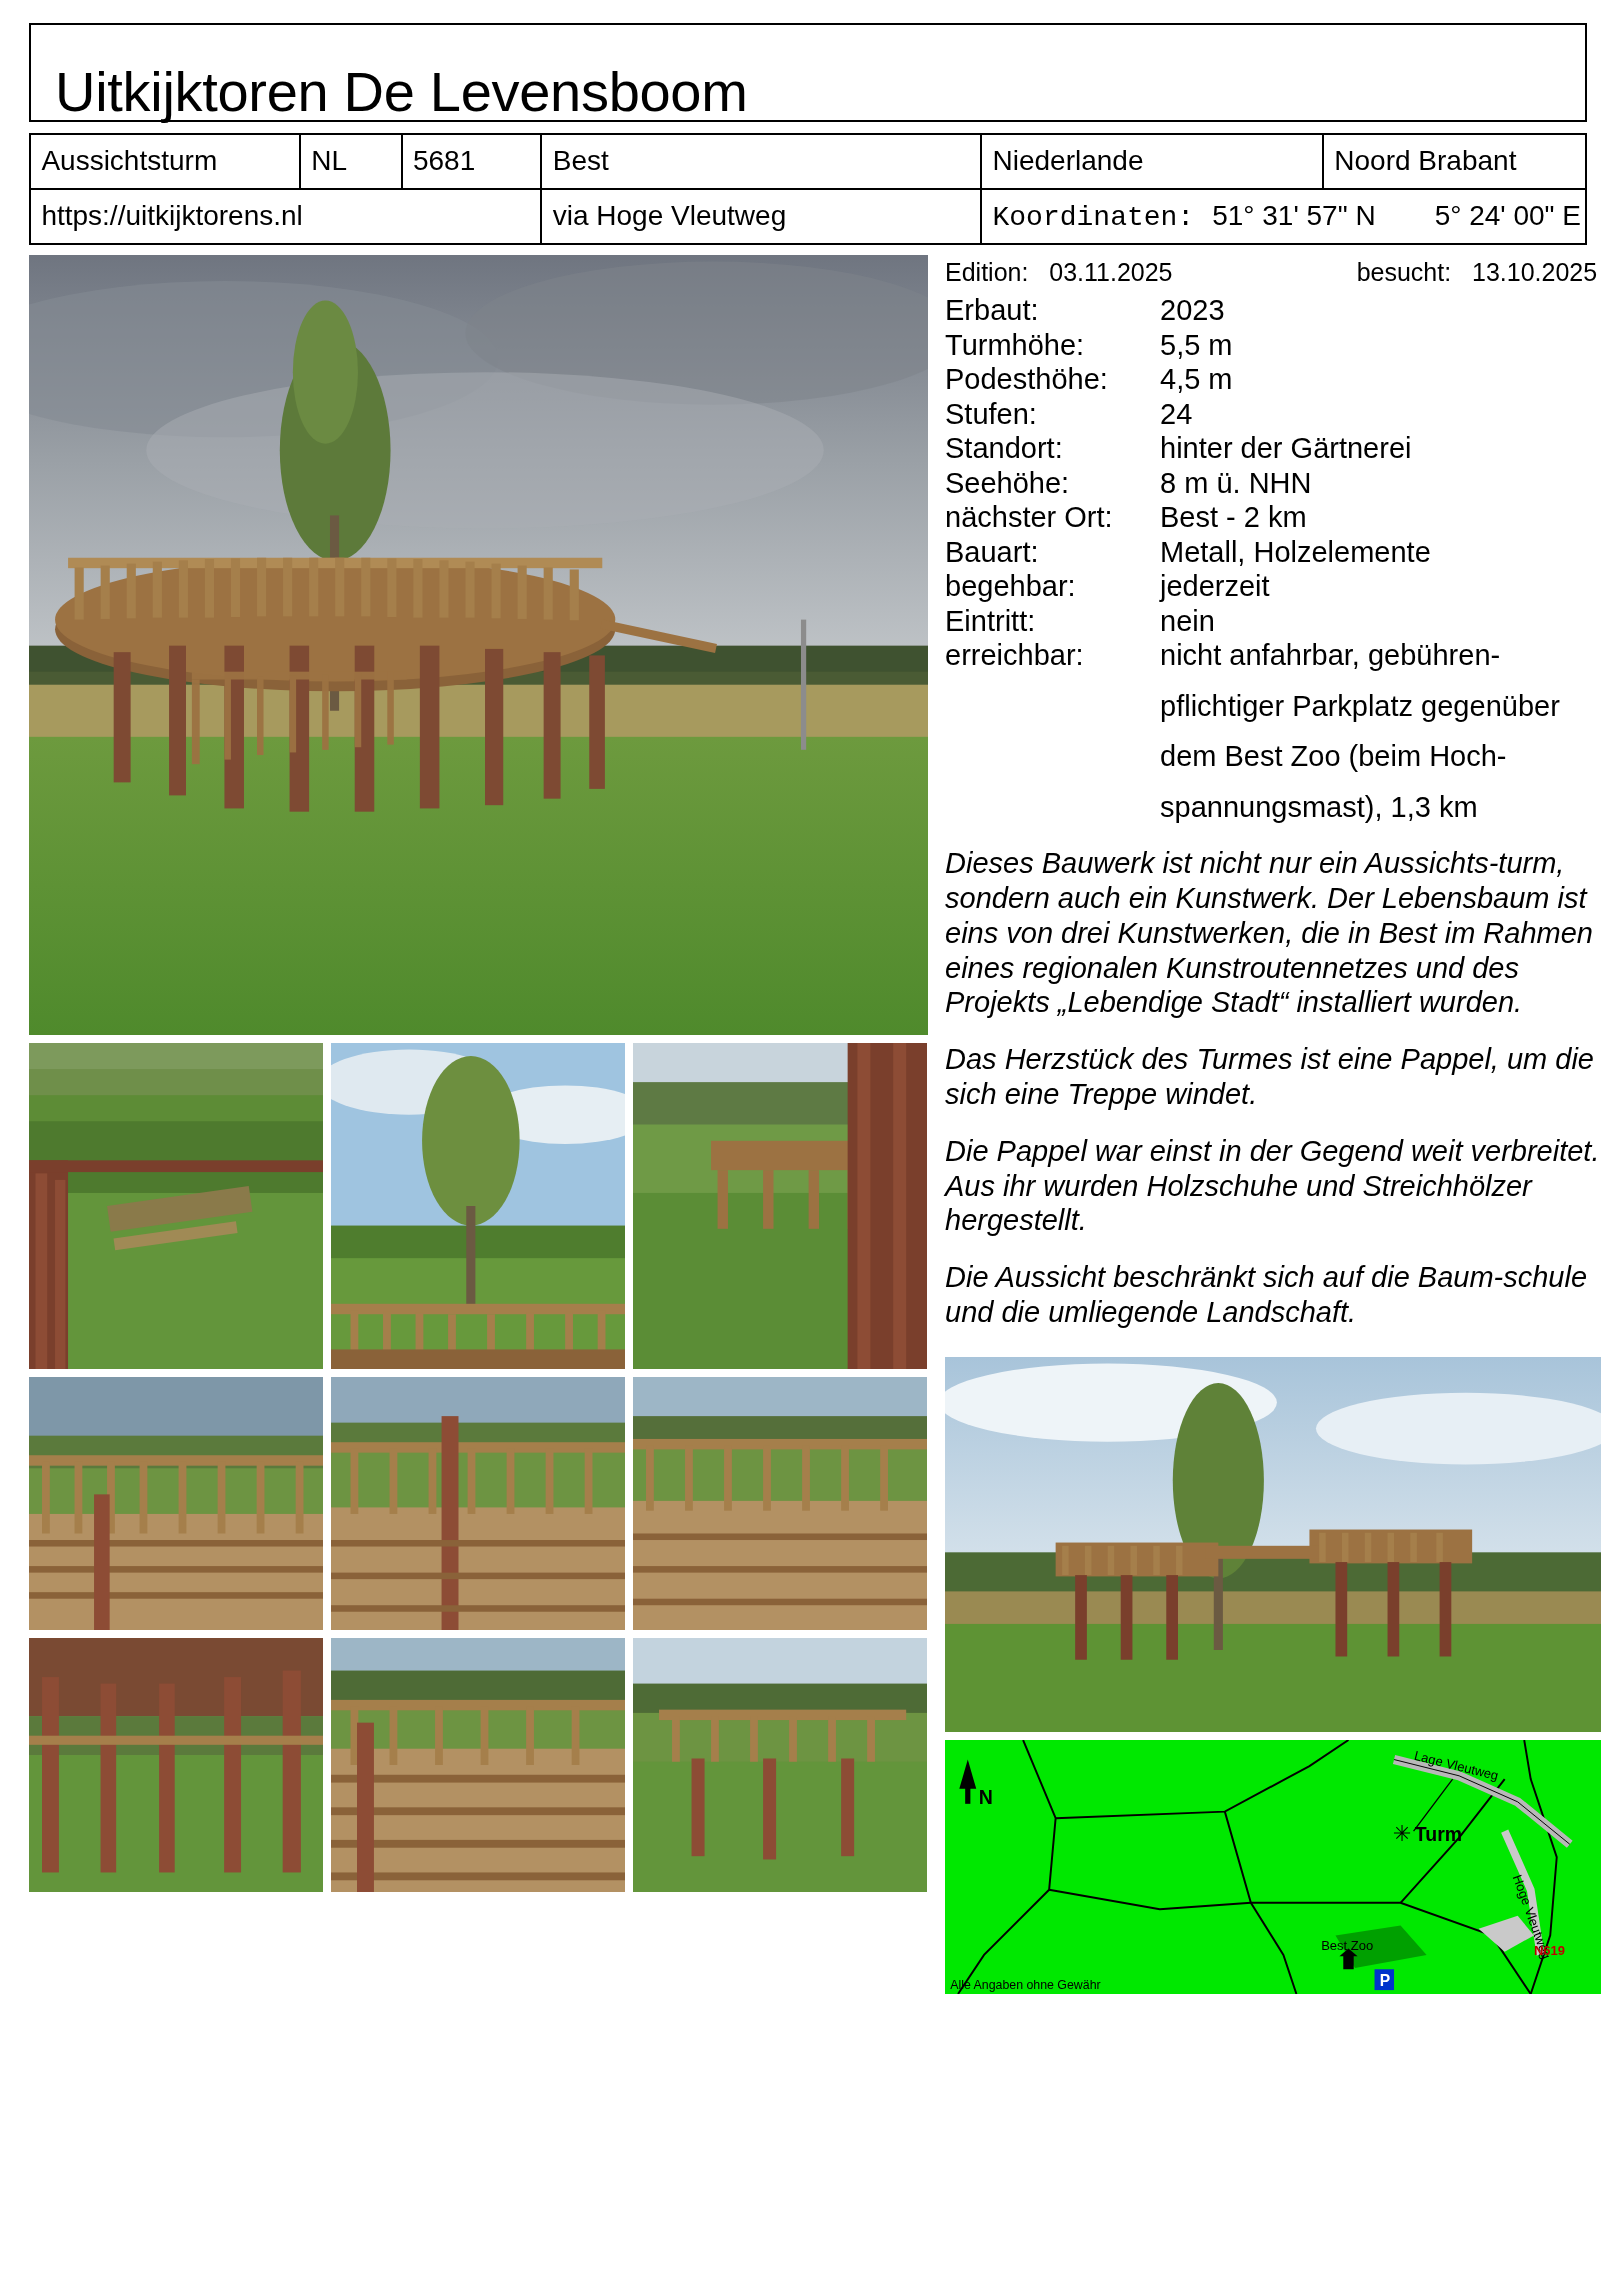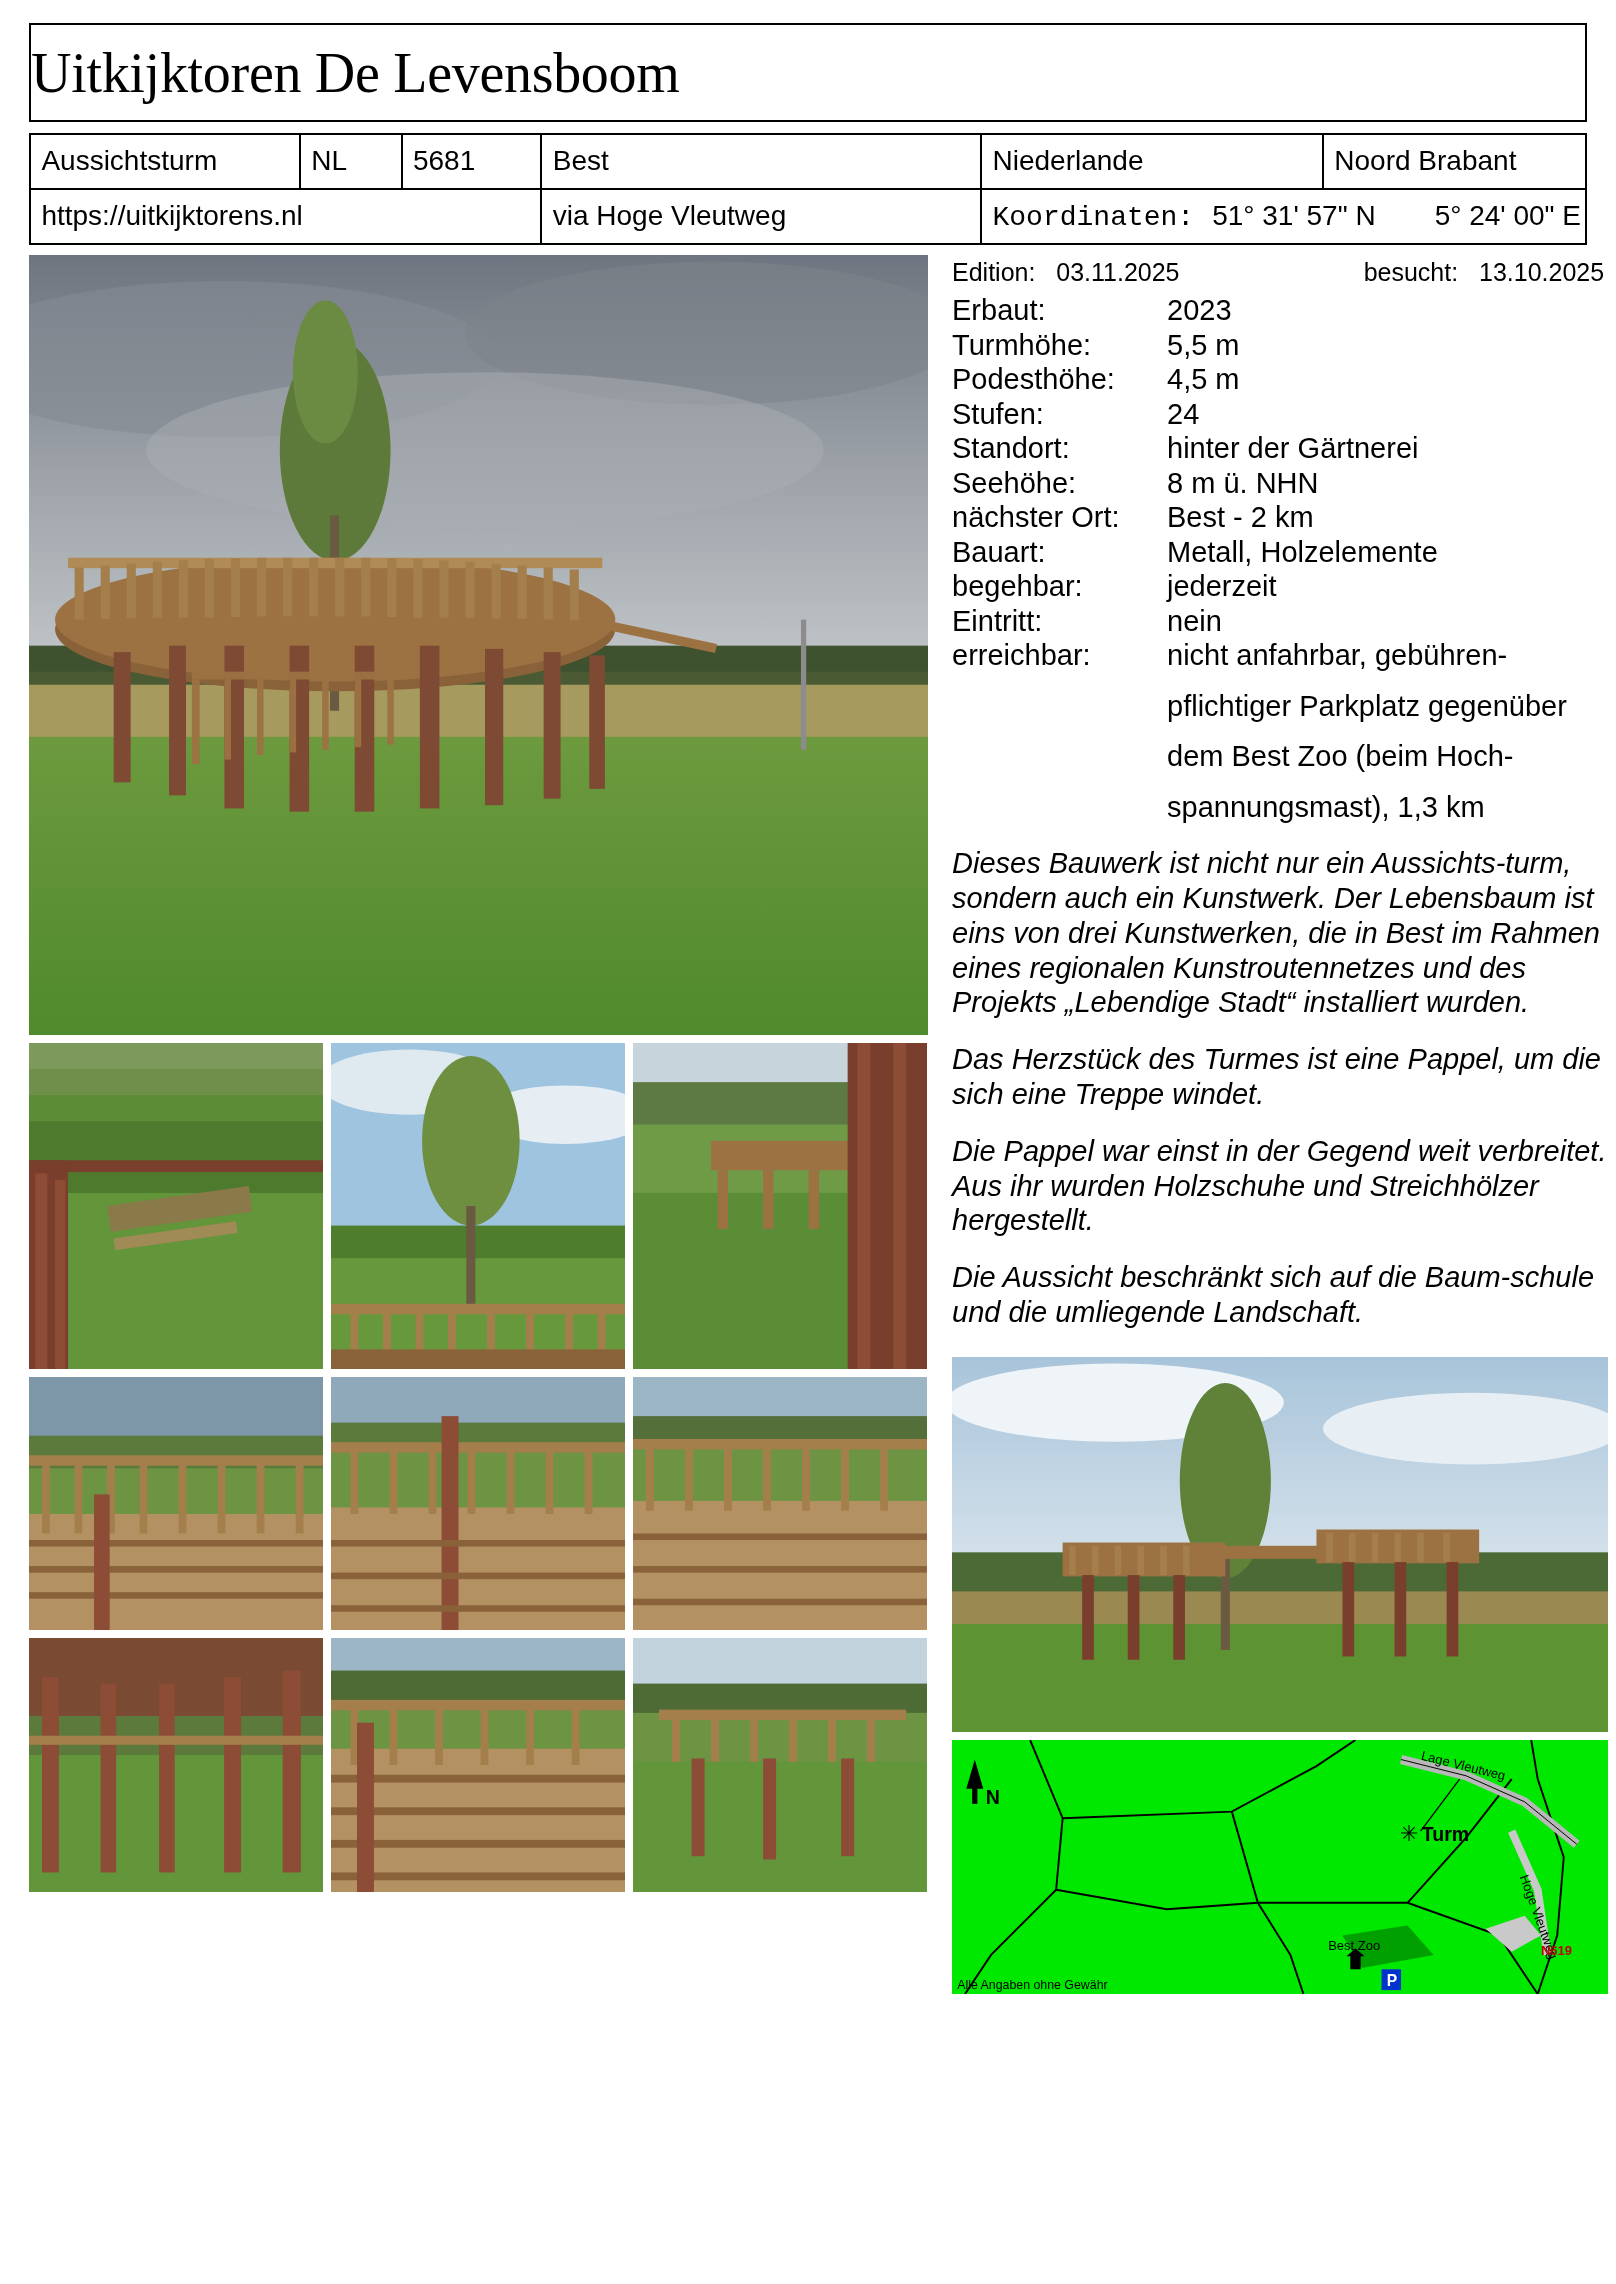--- a/index.html
+++ b/index.html
@@ -18,24 +18,23 @@
     padding: 23.4px 29px 19.5px 29px;
     position: relative;
     background: #fff;
   }
 
   
   .title-box {
     border: 2px solid #000;
     height: 99px;
     display: flex;
-    align-items: center;
-    padding-left: 0;
+    align-items: flex-end;
+    padding-left: 24px;
     box-sizing: border-box;
-    font-family: Liberation Serif, serif;
   }
   .title-box .title {
     font-size: 56px;
     letter-spacing: -0.3px;
     line-height: 1;
   }
 
   
   .info-table {
     border-collapse: collapse;
@@ -55,21 +54,21 @@
   .coord-cell {
     position: relative;
   }
   .coord-cell .lbl { margin-right: 18px; font-family: Liberation Mono, monospace; }
   .coord-cell .lat { margin-right: 59px; }
 
   
   .content {
     display: flex;
     margin-top: 10.4px;
-    gap: 24px;
+    gap: 17px;
   }
   .left-col {
     width: 899px;
     flex: 0 0 899px;
   }
   .right-col {
     flex: 1 1 auto;
     padding-top: 2.6px;
   }
 

